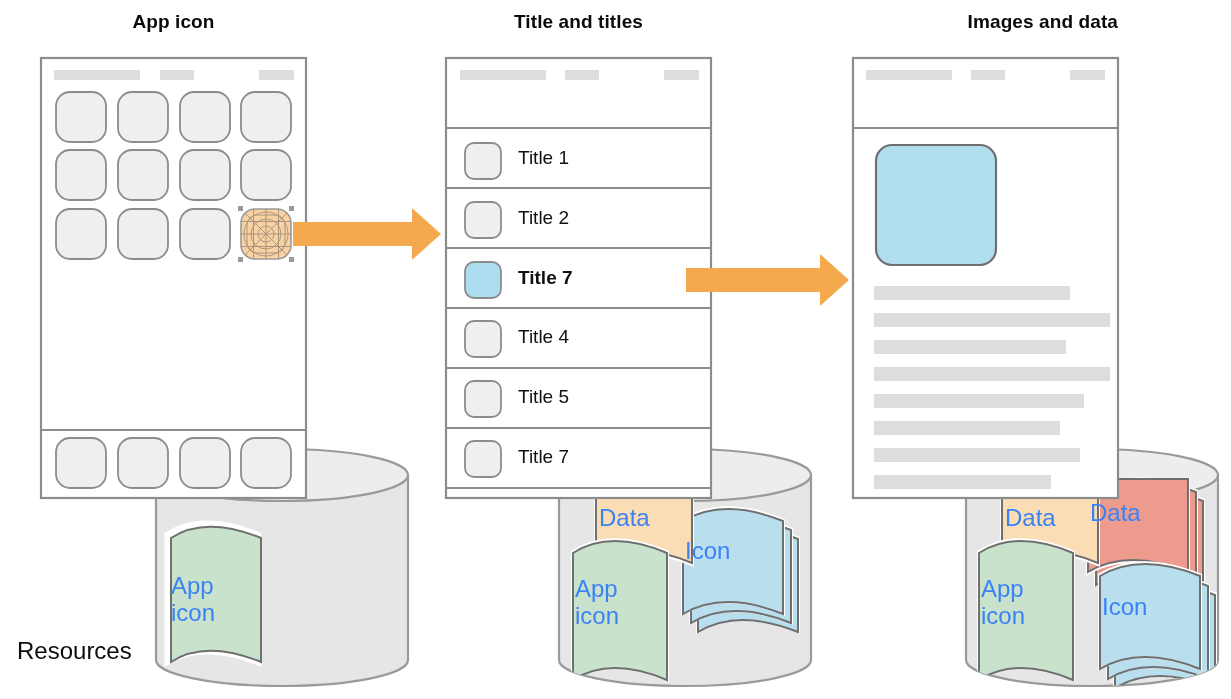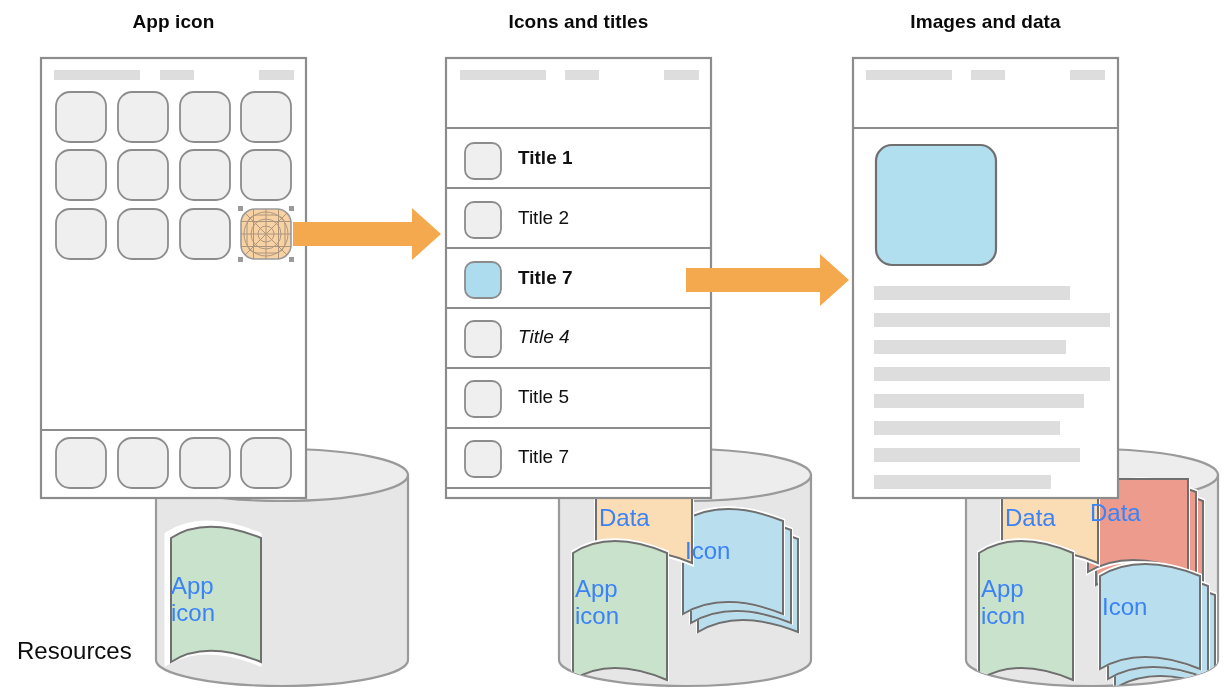--- a/index.html
+++ b/index.html
@@ -234,29 +234,29 @@
         <rect x="866" y="367" width="236" height="14"></rect>
         <rect x="866" y="394" width="210" height="14"></rect>
         <rect x="866" y="421" width="186" height="14"></rect>
         <rect x="866" y="448" width="206" height="14"></rect>
         <rect x="866" y="475" width="177" height="14"></rect>
       </g>
     </g>
   </svg>
 
   <div class="col-title" style="left:33px;top:11px;width:265px;">App icon</div>
-  <div class="col-title" style="left:438px;top:11px;width:265px;">Icons and titles</div>
-  <div class="col-title" style="left:845px;top:11px;width:265px;">Images and data</div>
+  <div class="col-title" style="left:438px;top:11px;width:265px;">Title and titles</div>
+  <div class="col-title" style="left:845px;top:11px;width:265px;text-align:right;">Images and data</div>
 
   <div class="res-label" style="left:9px;top:637px;">Resources</div>
 
-  <div class="screen-text" style="left:510px;top:147px;font-weight:bold;">Title 1</div>
+  <div class="screen-text" style="left:510px;top:147px;">Title 1</div>
   <div class="screen-text" style="left:510px;top:207px;">Title 2</div>
   <div class="screen-text bold" style="left:510px;top:267px;">Title 7</div>
-  <div class="screen-text" style="left:510px;top:326px;font-style:italic;">Title 4</div>
+  <div class="screen-text" style="left:510px;top:326px;">Title 4</div>
   <div class="screen-text" style="left:510px;top:386px;">Title 5</div>
   <div class="screen-text" style="left:510px;top:446px;">Title 7</div>
 
   <div class="doc-text" style="left:163px;top:573px;width:90px;">App
 icon</div>
 
   <div class="doc-text" style="left:591px;top:505px;width:90px;">Data</div>
   <div class="doc-text" style="left:567px;top:576px;width:90px;">App
 icon</div>
   <div class="doc-text" style="left:677px;top:538px;width:96px;">Icon</div>

